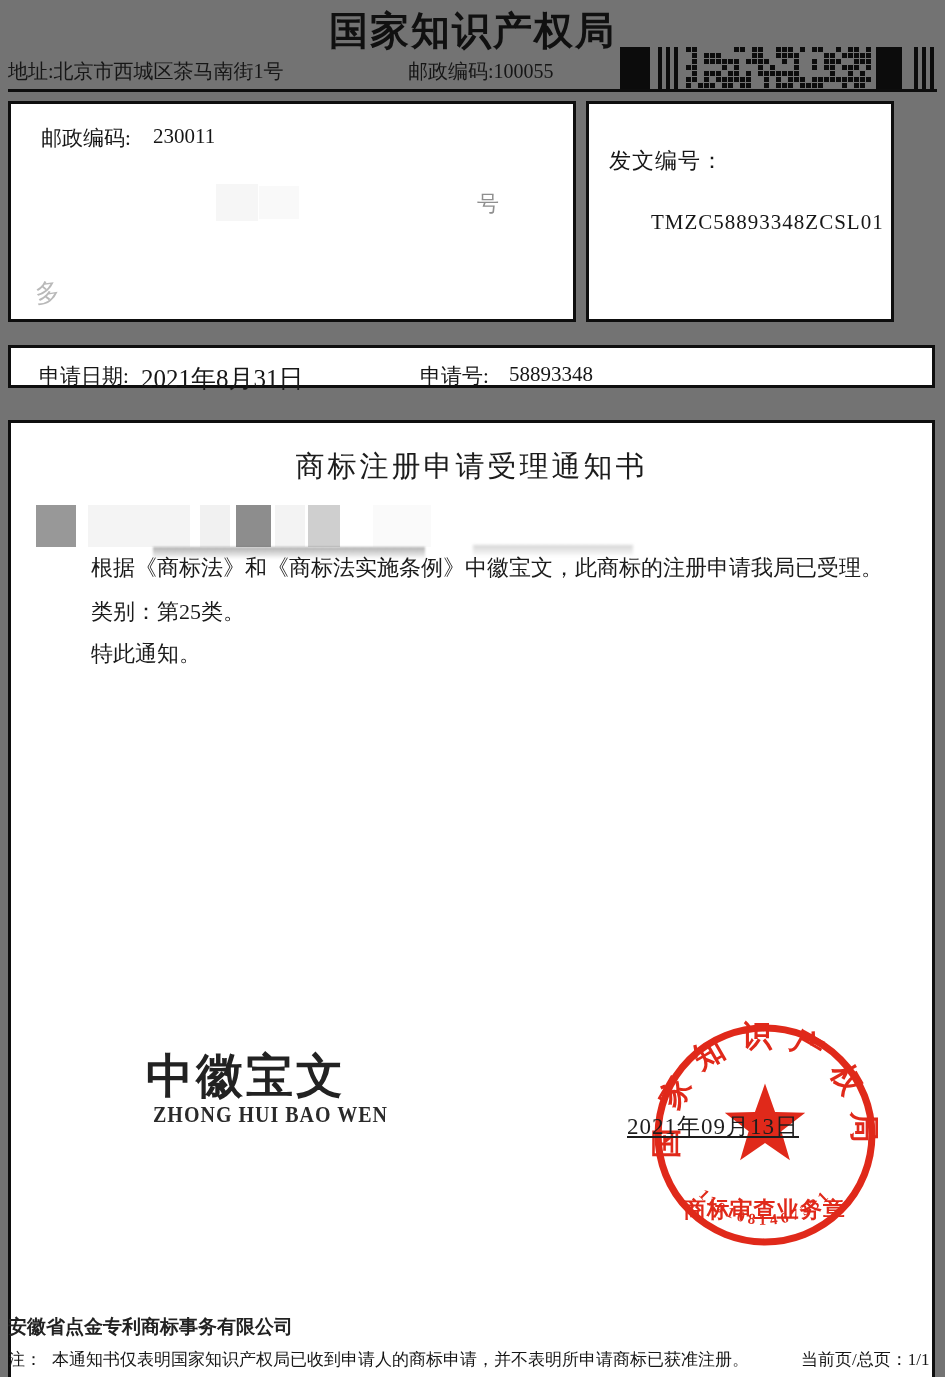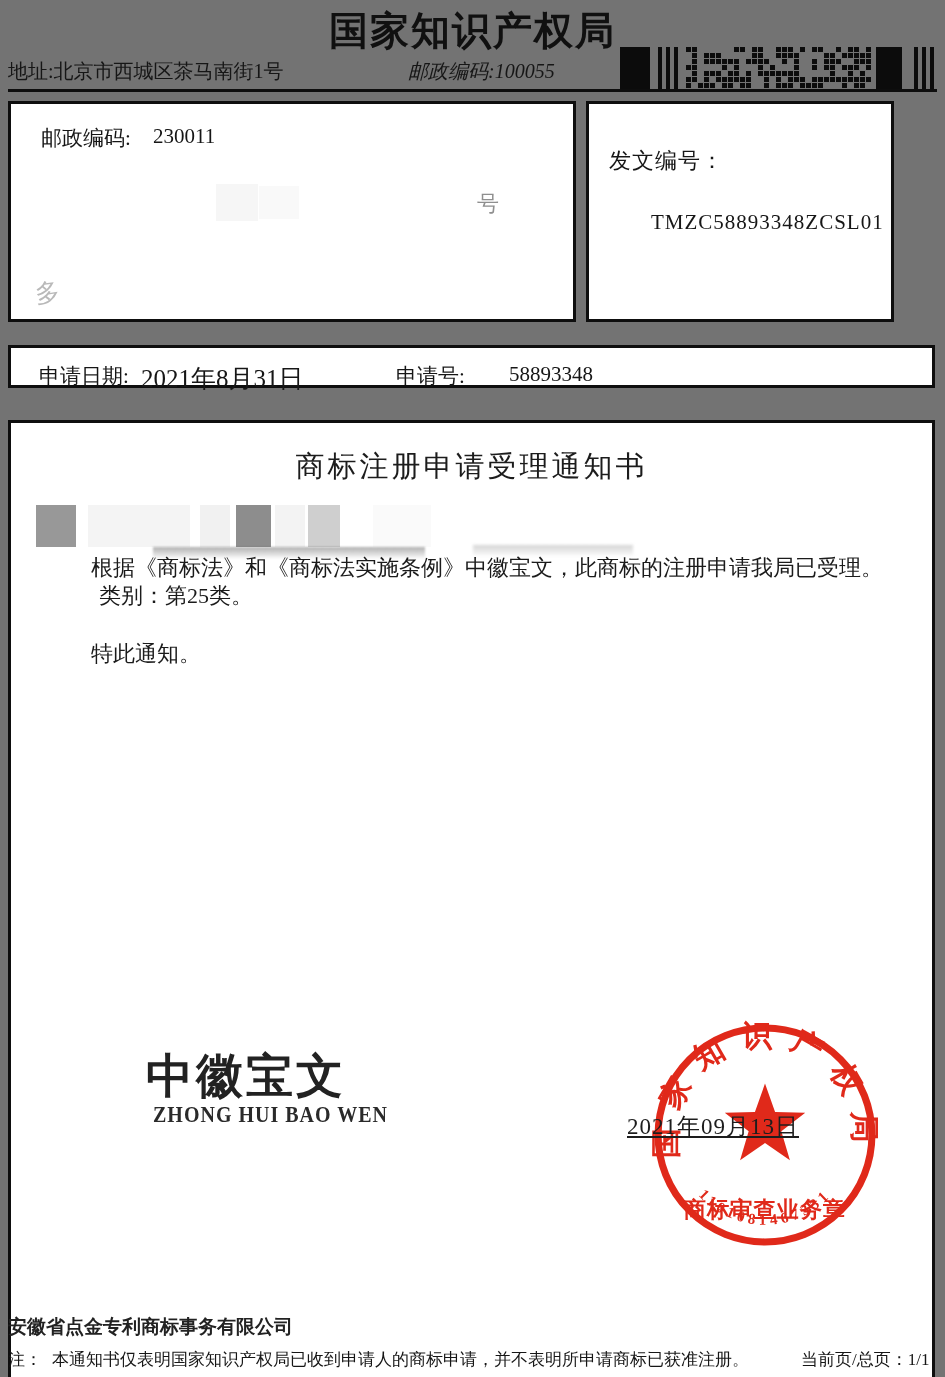--- a/index.html
+++ b/index.html
@@ -15,21 +15,21 @@
   .abs { position:absolute; }
 
   
   .org-title {
     top:4px; left:0; width:100%;
     text-align:center;
     font-size:39px; font-weight:bold; letter-spacing:2px;
     color:#101010;
   }
   .hdr-address { top:58px; left:8px;  font-size:20px; }
-  .hdr-postcode{ top:58px; left:408px; font-size:20px;font-style:italic; }
+  .hdr-postcode{ top:58px; left:408px; font-size:20px; }
   .hdr-rule { top:89px; left:8px; width:929px; height:3px; background:#0e0e0e; }
 
   
   .box { border:3px solid #0e0e0e; background:#fff; }
   .recipient-box { top:101px; left:8px;  width:568px; height:221px; }
   .docnum-box    { top:101px; left:586px; width:308px; height:221px;text-decoration:underline; }
   .app-bar       { top:345px; left:8px;  width:927px; height:43px; }
   .notice-box    { top:420px; left:8px;  width:927px; height:1100px;padding-left:34px; }
 
   .postal-label { top:20px; left:30px;  font-size:21px; }
@@ -37,21 +37,21 @@
   .addr-blk1 { top:80px; left:205px; width:42px; height:37px; background:#f6f6f6; }
   .addr-blk2 { top:82px; left:248px; width:40px; height:33px; background:#f9f9f9; }
   .addr-frag { top:85px; left:466px; font-size:22px; color:#8f8f8f; }
   .hand-mark { top:172px; left:24px; font-size:25px; color:#b9b9b9; transform:rotate(-8deg); }
 
   .docnum-label { top:42px;  left:20px; font-size:22px; letter-spacing:1px; }
   .docnum-value { top:106px; left:62px; font-size:21px; letter-spacing:1px; }
 
   .app-date-label { top:14px; left:28px;  font-size:21px; }
   .app-date-value { top:14px; left:130px; font-size:25px; }
-  .app-num-label  { top:14px; left:385px; font-size:21px; }
+  .app-num-label  { top:14px; left:409px; font-size:21px; }
   .app-num-value  { top:14px; left:498px; font-size:21px; }
 
   
   .notice-title {
     top:24px; left:0; width:100%;
     text-align:center;
     font-size:29px; letter-spacing:3px; color:#1c1c1c;
   }
   .redact { position:absolute; top:82px; height:42px; }
   .r1 { left:25px;  width:40px;  background:#989898; }
@@ -61,21 +61,21 @@
   .r5 { left:264px; width:30px;  background:#f3f3f3; }
   .r6 { left:297px; width:32px;  background:#cfcfcf; }
   .r7 { left:362px; width:58px;  background:#fafafa; }
   .streak1 { position:absolute; top:124px; left:142px; width:272px; height:12px;
     background:linear-gradient(to bottom, rgba(110,110,110,.55), rgba(255,255,255,0)); filter:blur(1px); }
   .streak2 { position:absolute; top:122px; left:462px; width:160px; height:12px;
     background:linear-gradient(to bottom, rgba(160,160,160,.45), rgba(255,255,255,0)); filter:blur(1.5px); }
 
   .body-line { position:absolute; left:80px; font-size:22px; color:#1b1b1b; white-space:nowrap; }
   .bl1 { top:130px; }
-  .bl2 { top:158px;margin-left:8px; }
+  .bl2 { top:174px; }
   .bl3 { top:216px; }
 
   .tm-cn {
     top:622px; left:135px;
     font-size:47px; font-weight:bold; letter-spacing:3px; color:#222;
     white-space:nowrap;
   }
   .tm-latin {
     top:678px; left:142px;
     font-size:20px; font-weight:bold; letter-spacing:1px; color:#2a2a2a;

